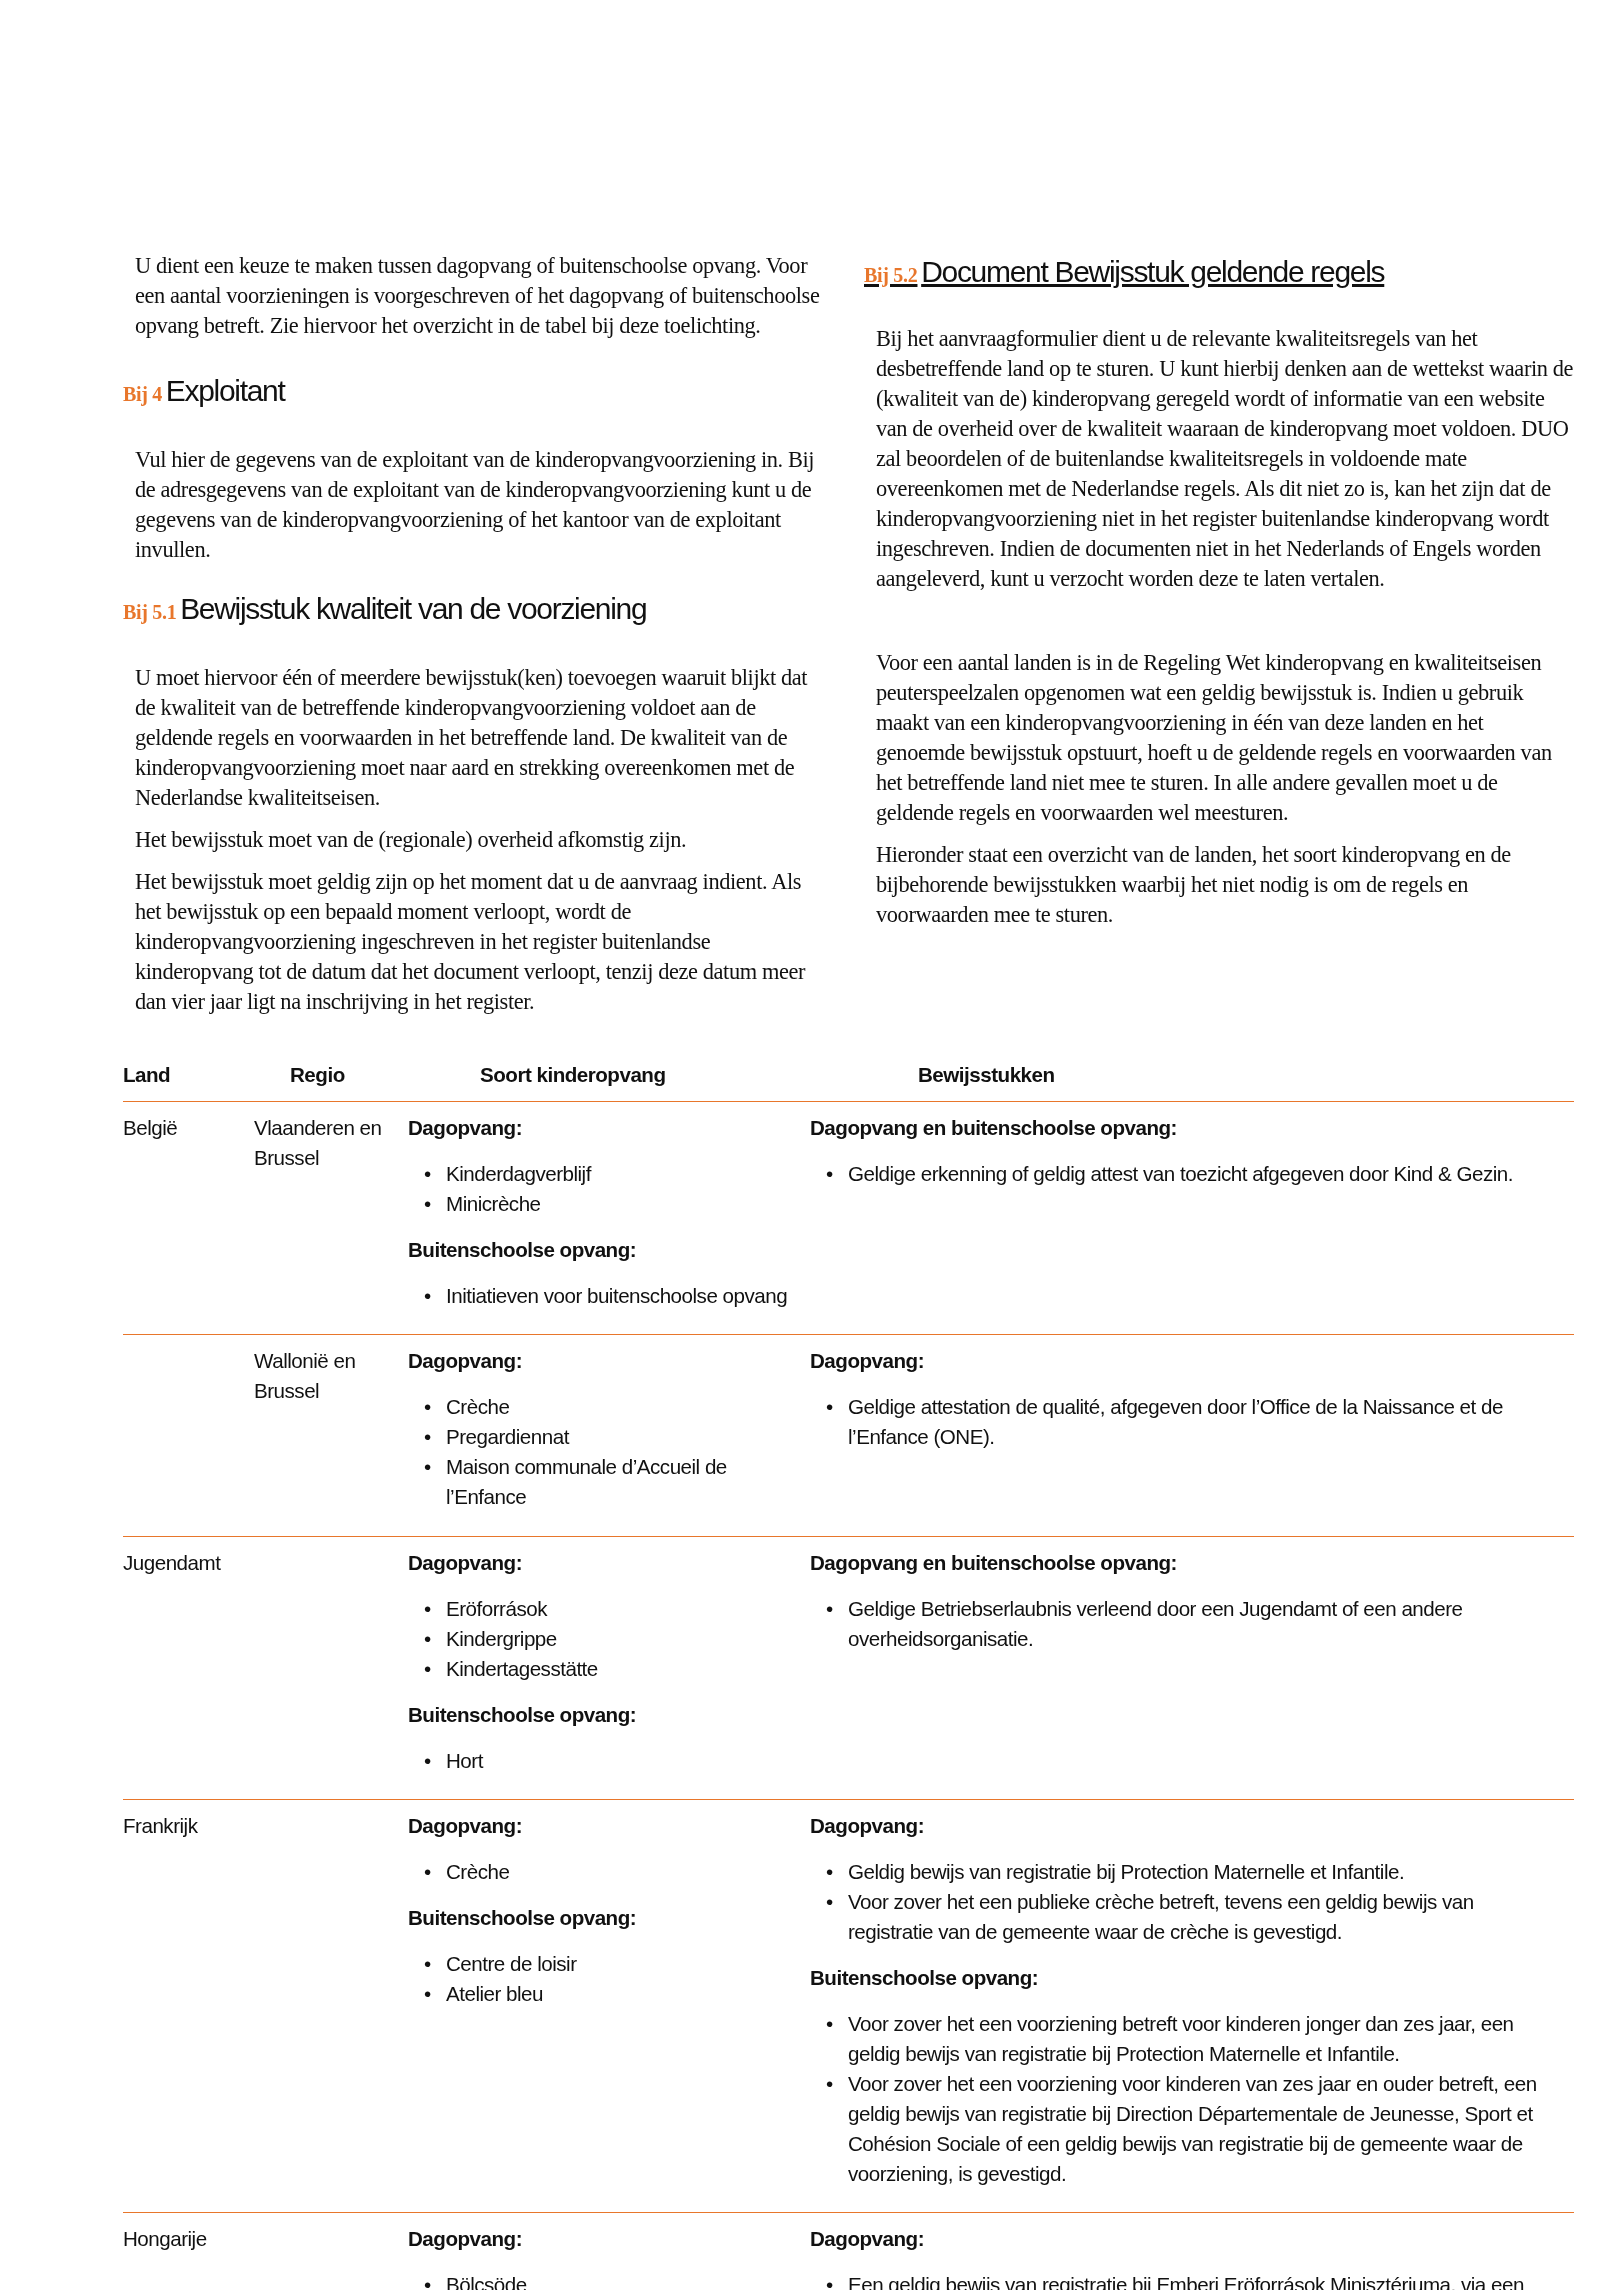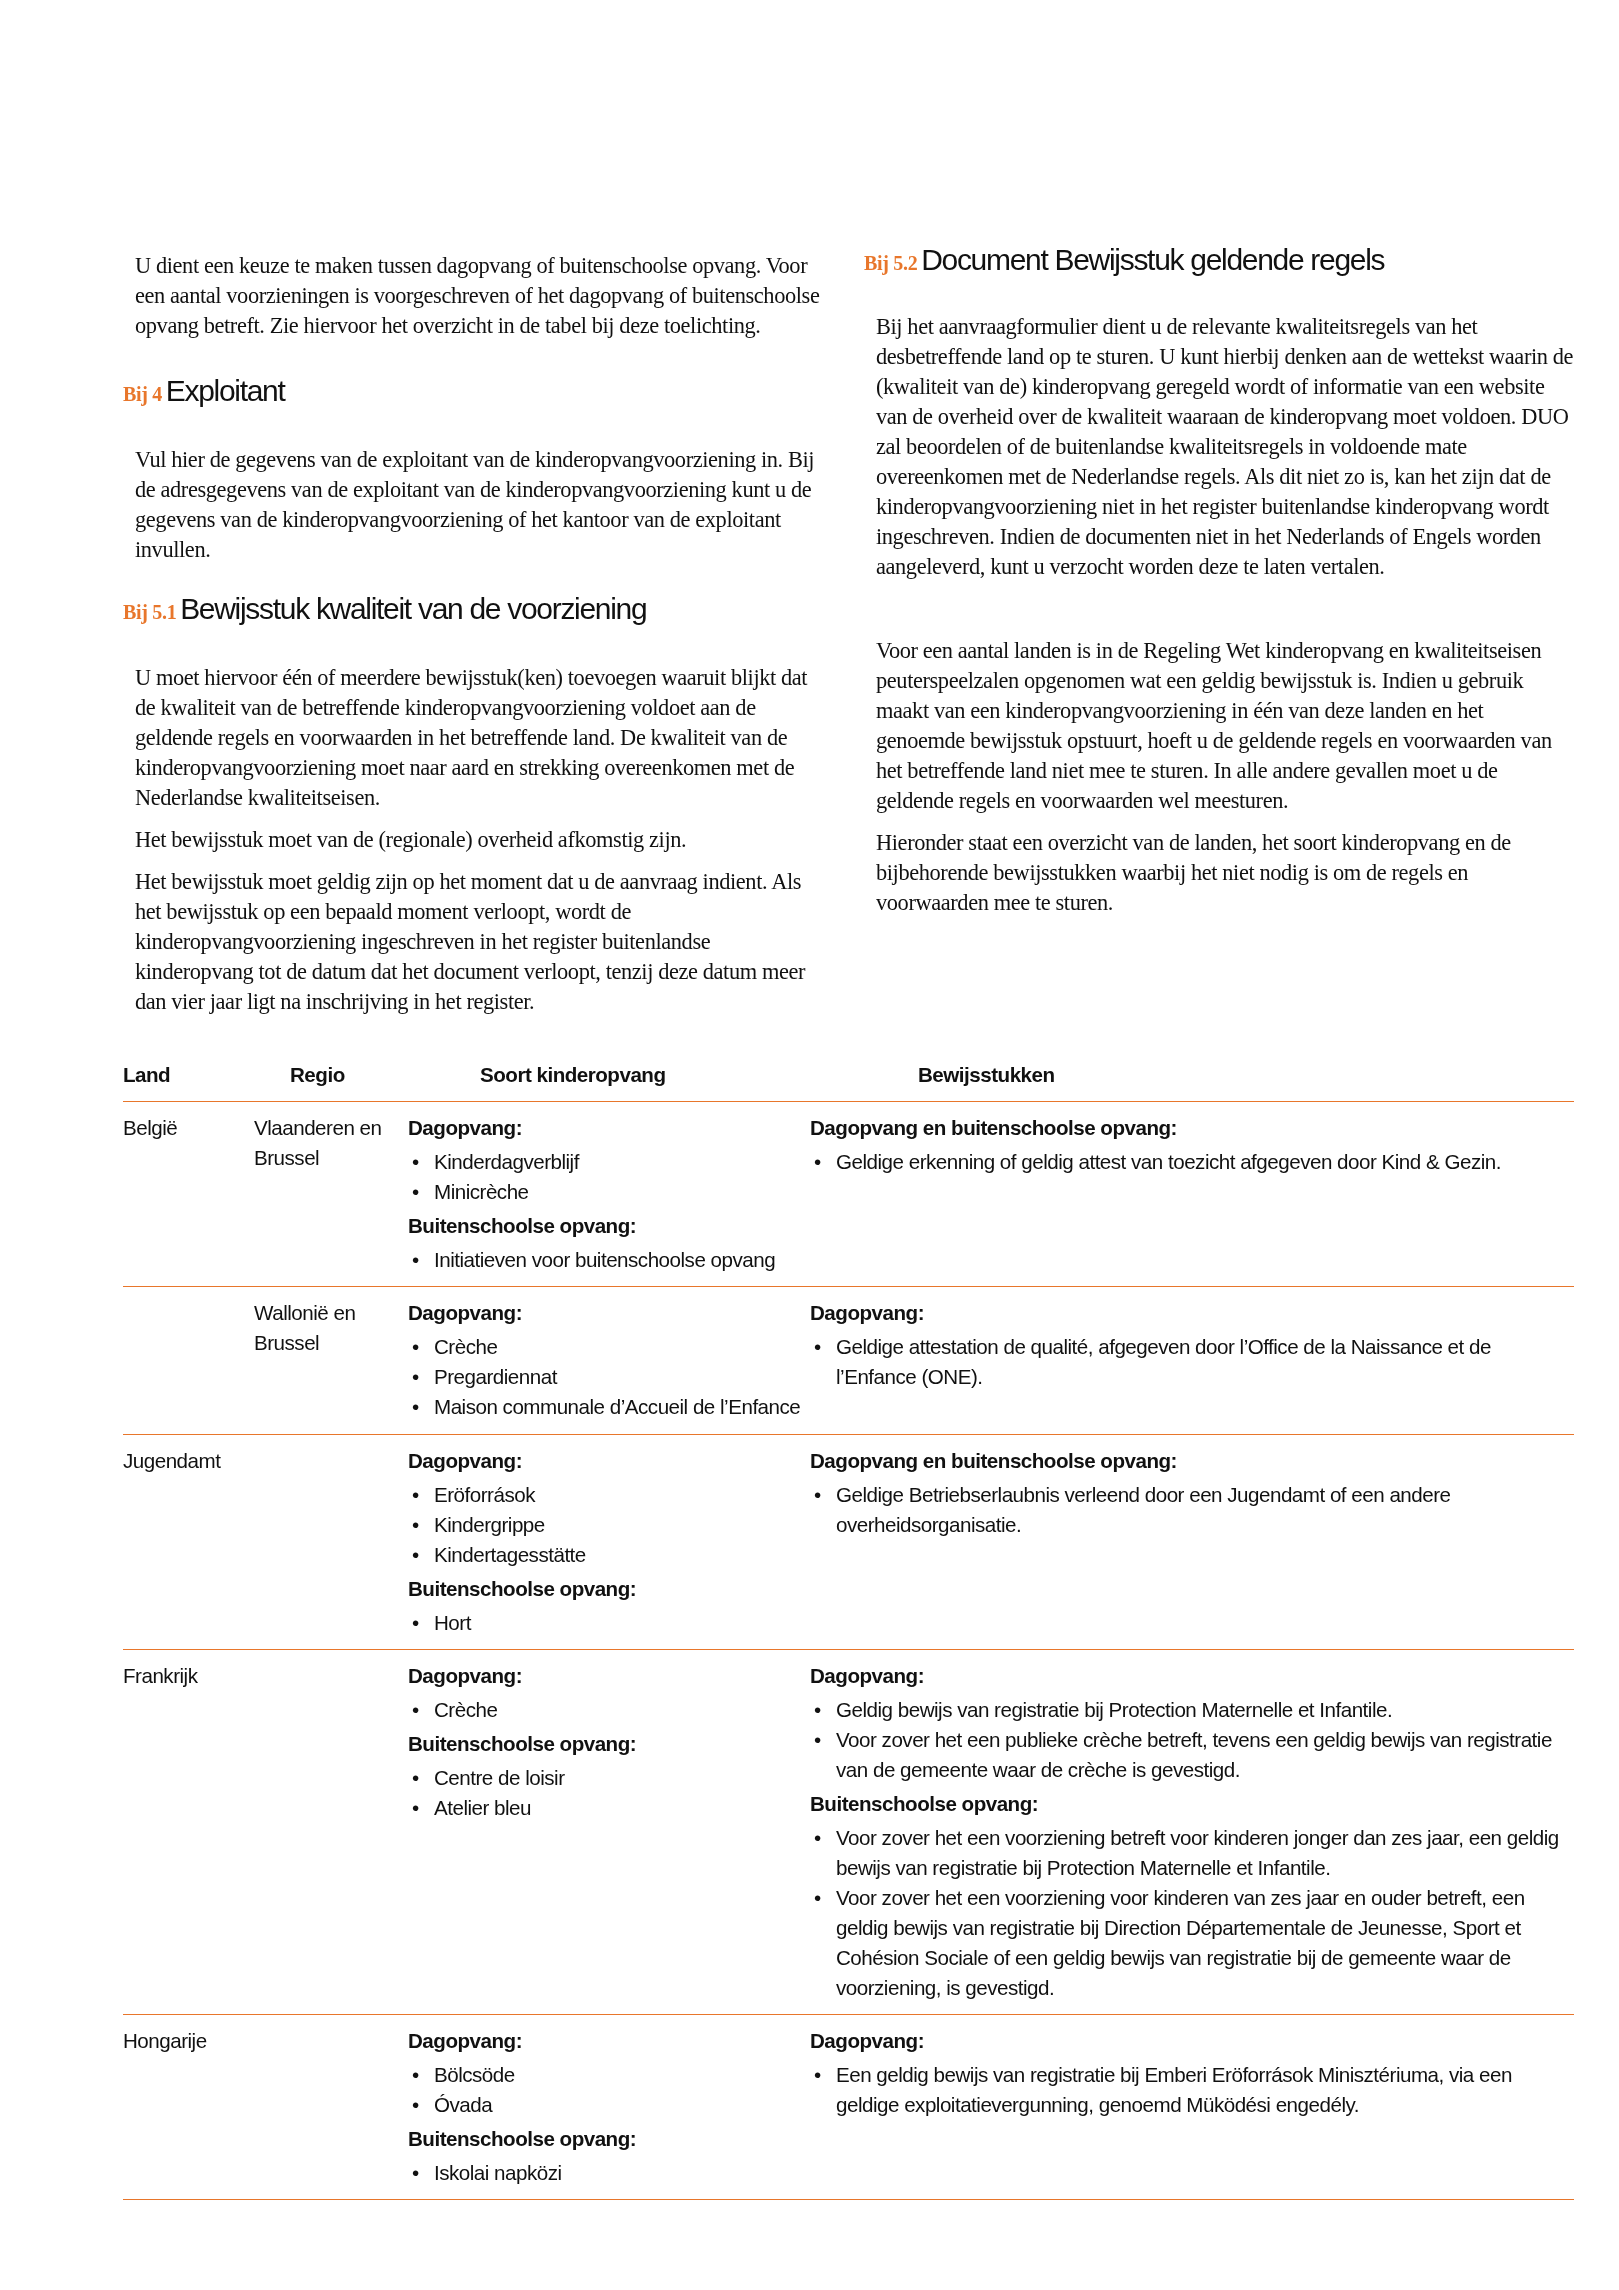--- a/index.html
+++ b/index.html
@@ -8,34 +8,34 @@
   .col { position: absolute; top: 239px; }
   .col-left { left: 123px; width: 717px; }
   .col-right { left: 864px; width: 722px; }
 
   .para { font-family: "Liberation Serif", serif; font-size: 22.4px; line-height: 30px; margin: 12px; letter-spacing: -0.4px; }
   .heading { margin: 0; font-family: "Liberation Sans", sans-serif; font-size: 30px; letter-spacing: -1.3px; color: #111; font-weight: normal; }
   .heading .prefix { font-family: "Liberation Serif", serif; font-weight: bold; color: #e8762b; font-size: 20px; letter-spacing: -0.3px; margin-right: 3.7px; }
 
   .h-bij4 { margin-top: 33px; margin-bottom: 37px; }
   .h-bij51 { margin-top: 27.4px; margin-bottom: 37px; }
-  .h-bij52 { margin-top: 4px; margin-bottom: 35px; }
+  .h-bij52 { margin-top: 16px; margin-bottom: 35px; text-decoration: underline; }
   .gap { height: 30px; }
 
   
   .tbl { position: absolute; left: 123px; top: 1060px; width: 1451px; font-family: "Liberation Sans", sans-serif; font-size: 20.6px; letter-spacing: -0.5px; line-height: 30px; }
   .tbl-head, .tbl-row { display: flex; border-bottom: 1.8px solid #e8762b; }
   .tbl-head { padding-bottom: 11px; font-weight: bold; gap: 36px; }
   .tbl-row { padding-top: 11px; padding-bottom: 7.3px; }
   .c-land { width: 131px; flex: none; }
   .c-regio { width: 154px; flex: none; }
   .c-soort { width: 402px; flex: none; }
   .c-bew { flex: 1; }
   .grp-title { font-weight: bold; }
-  ul.bl { list-style: none; margin: 4px; padding: 0; }
+  ul.bl { list-style: none; margin: 16px; padding: 0; }
   ul.bl li { position: relative; padding-left: 22px; }
   ul.bl li::before { content: "\2022"; position: absolute; left: 0; top: 0; }
 </style>
 </head>
 <body>
 
 <div class="col col-left">
   <p class="para">U dient een keuze te maken tussen dagopvang of buitenschoolse opvang. Voor een aantal voorzieningen is voorgeschreven of het dagopvang of buitenschoolse opvang betreft. Zie hiervoor het overzicht in de tabel bij deze toelichting.</p>
 
   <h2 class="heading h-bij4">

